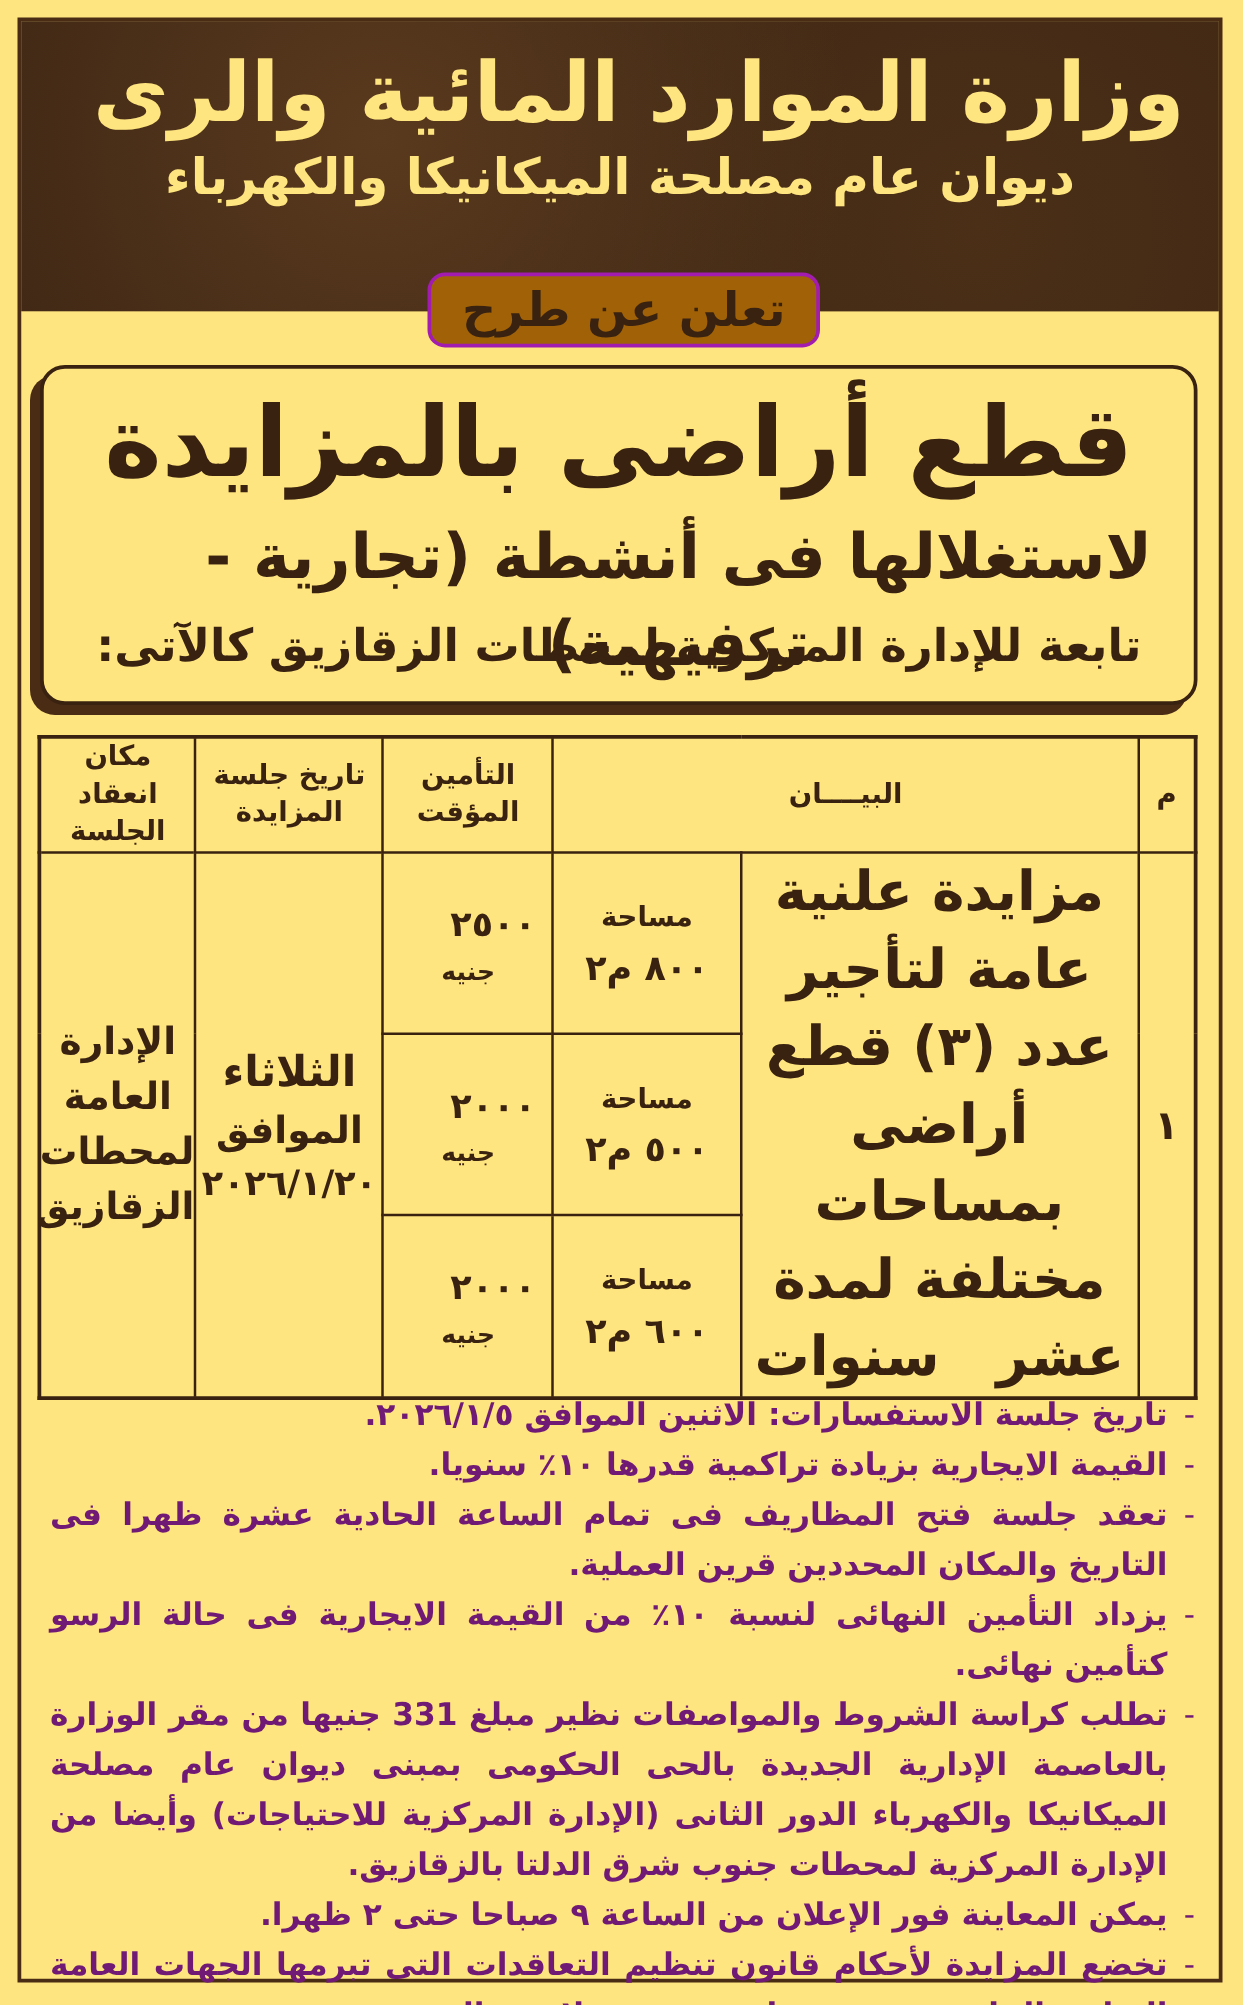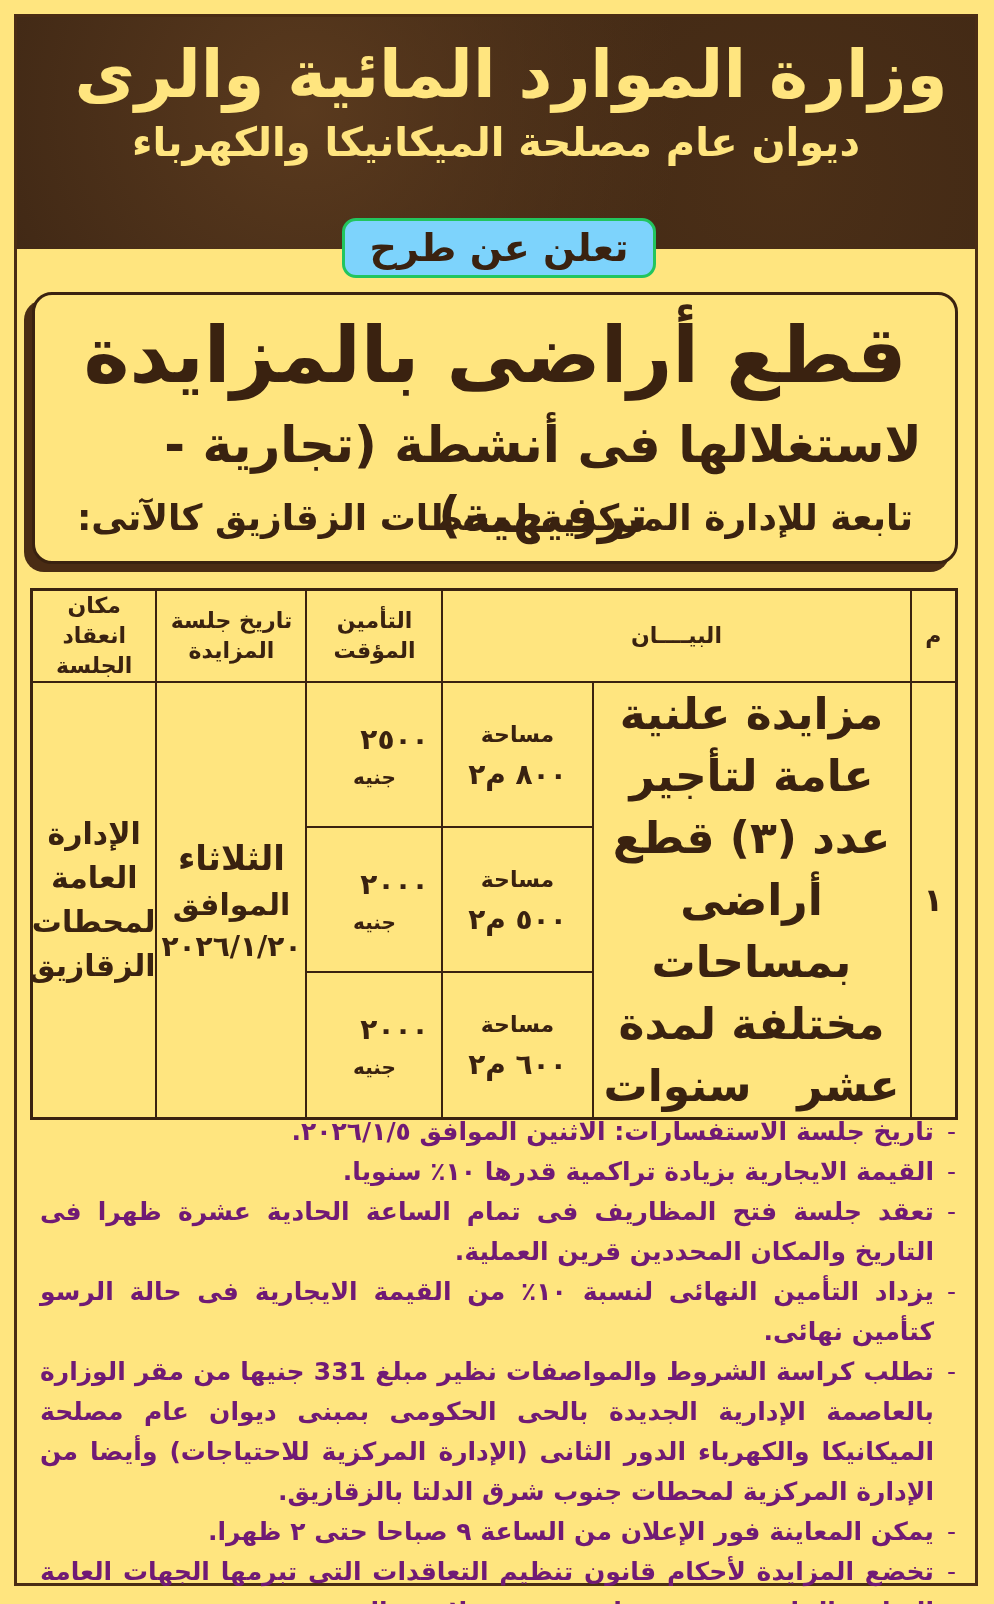--- a/index.html
+++ b/index.html
@@ -20,21 +20,21 @@
     position:absolute; left:32px; top:30px; width:958px; text-align:center;
     font-family:"DejaVu Sans", sans-serif; font-weight:bold; font-size:66px; color:#ffe57f;
     direction:rtl; line-height:90px;
   }
   .dept {
     position:absolute; left:17px; top:112px; width:958px; text-align:center;
     font-weight:bold; font-size:40px; color:#ffe57f; direction:rtl; line-height:60px;
   }
   .badge {
     position:absolute; left:342px; top:218px; width:314px; height:60px;
-    background:#7dd3fc; border:3px solid #22c55e; border-radius:14px; box-sizing:border-box;
+    background:#a16207; border:3px solid #a21caf; border-radius:14px; box-sizing:border-box;
     display:flex; align-items:center; justify-content:center;
     font-weight:bold; font-size:38px; direction:rtl; color:#3a2210;
   }
   .title-box {
     position:absolute; left:32px; top:292px; width:926px; height:272px;
     border:3px solid #3a2210; border-radius:20px; box-sizing:border-box; background:#ffe57f;
     box-shadow:-8px 8px 0 #4a2c14;
   }
   .title-main {
     position:absolute; left:32px; top:300px; width:926px; text-align:center;

